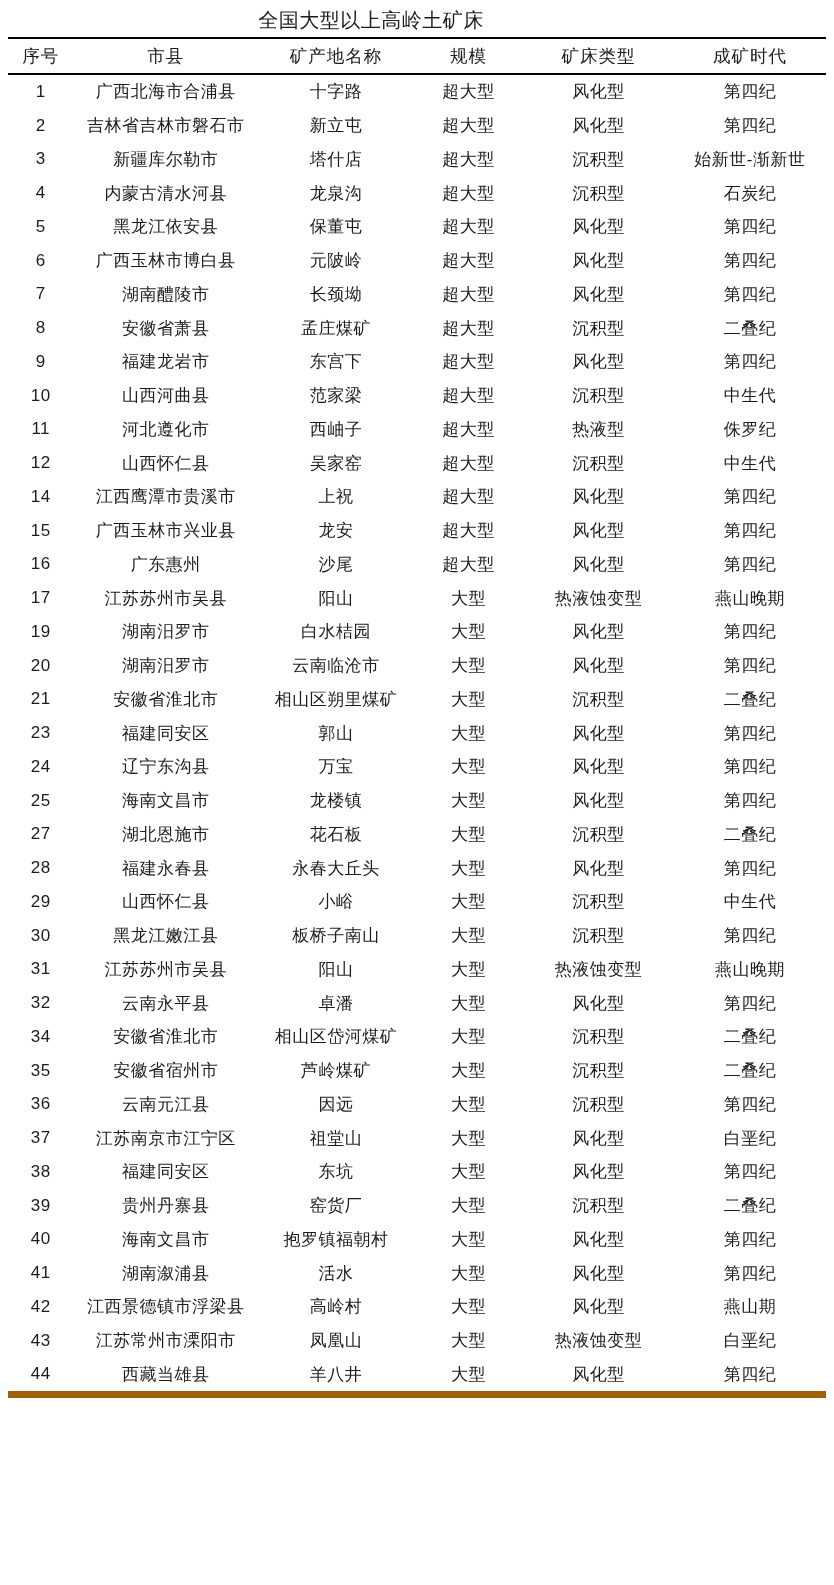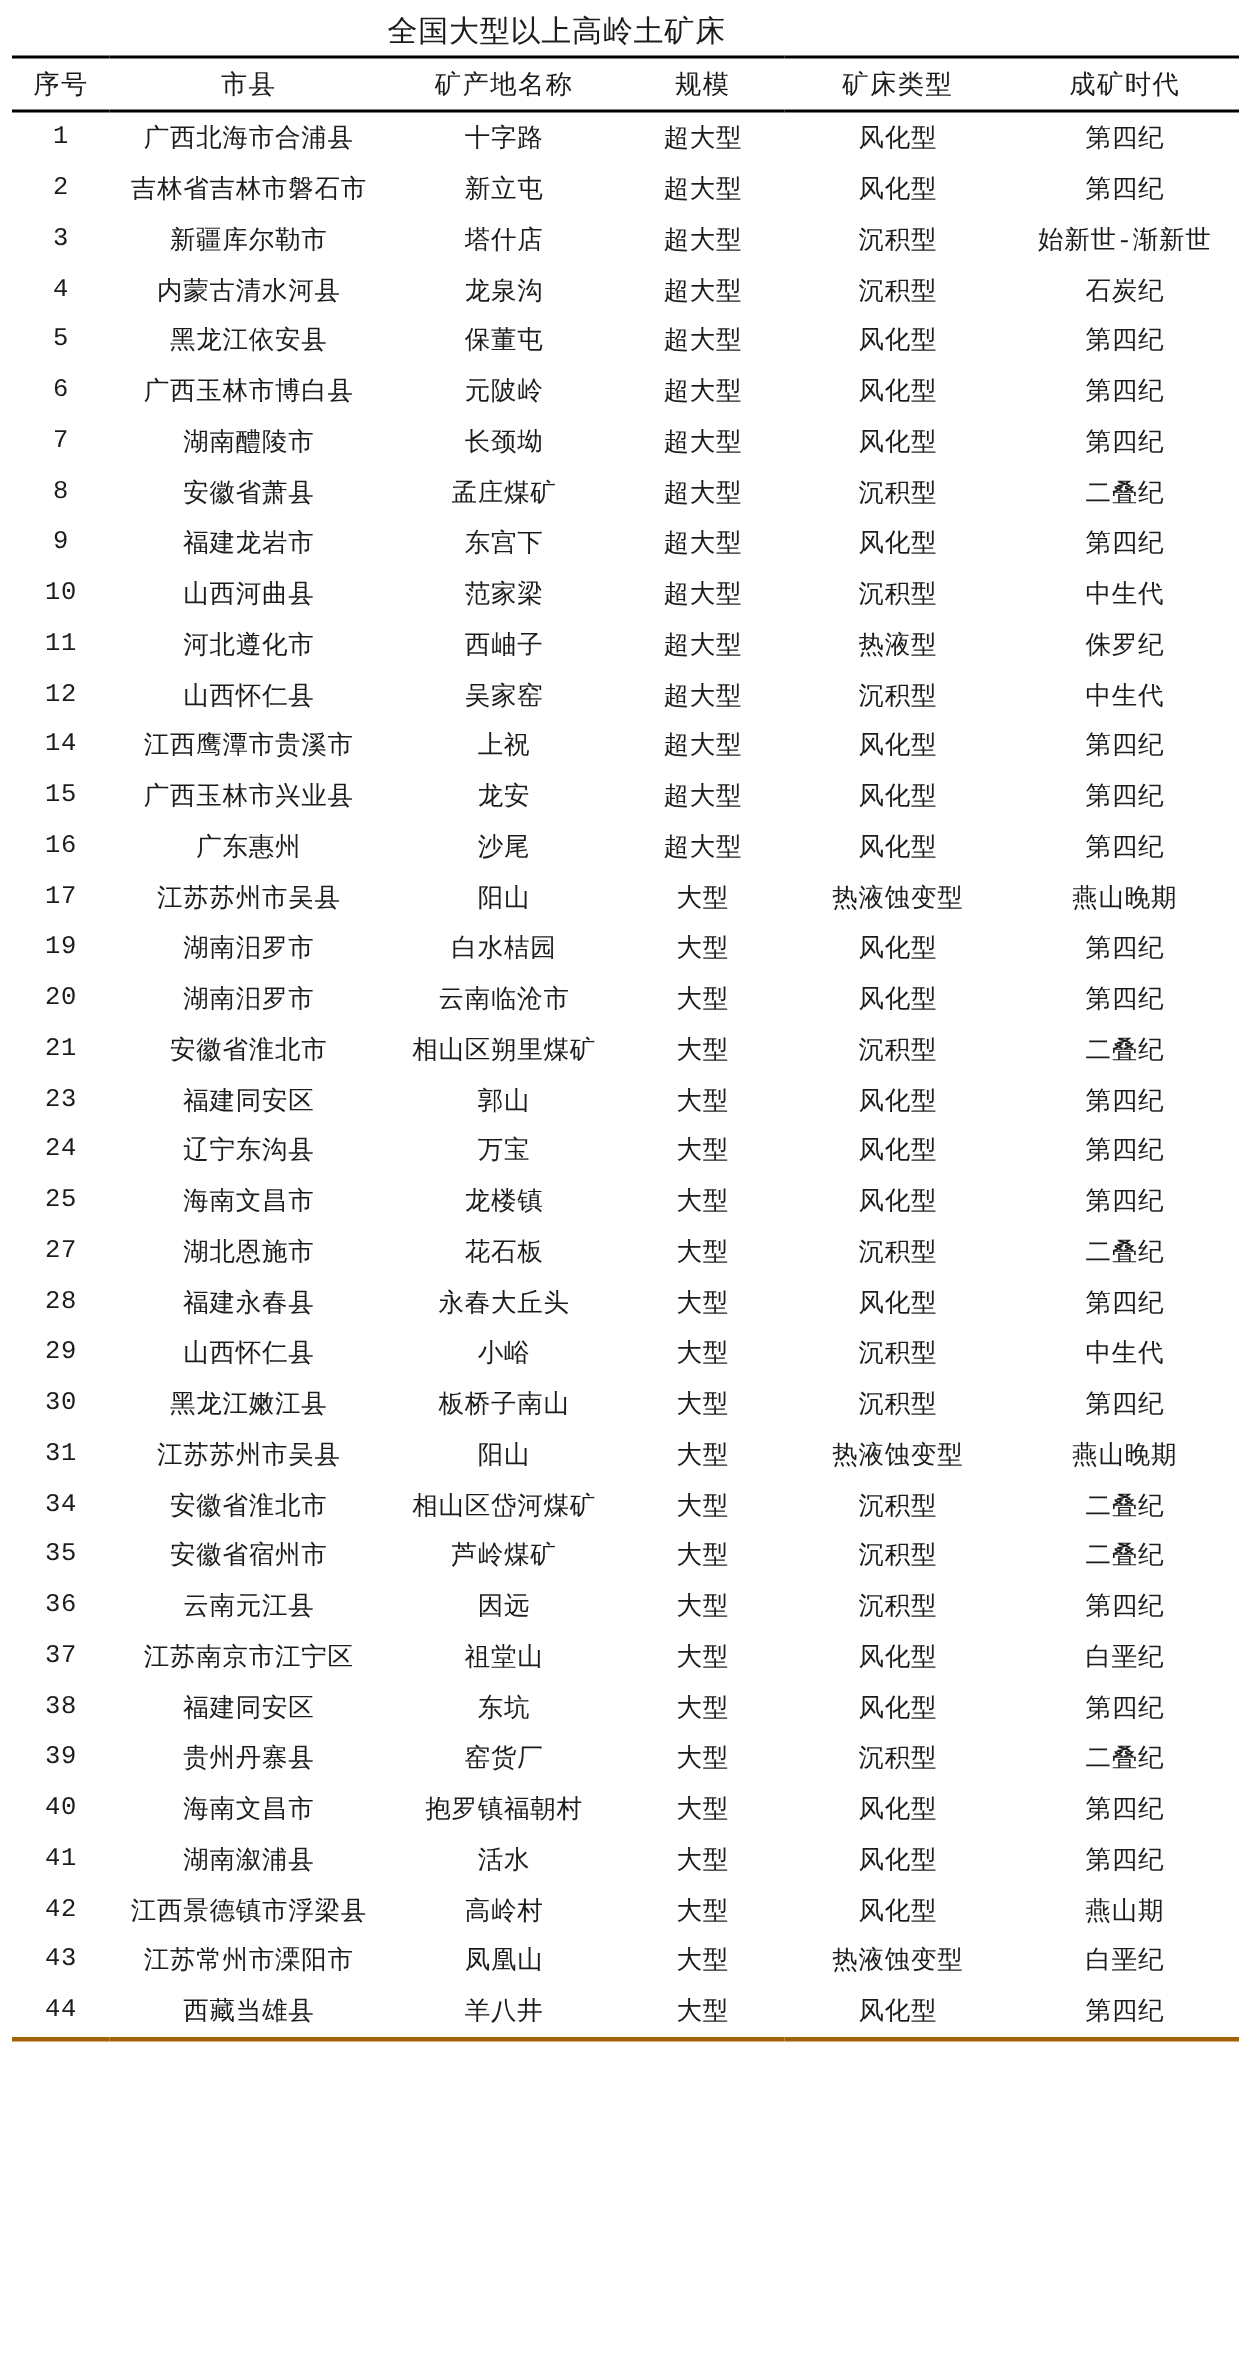--- a/index.html
+++ b/index.html
@@ -6,39 +6,39 @@
     margin: 0;
     padding: 0;
     background: #ffffff;
   }
   .page {
     position: relative;
     width: 834px;
     height: 1585px;
     background: #ffffff;
     color: #1c1c1c;
-    font-family: Liberation Mono, monospace;
+    font-family: Liberation Sans, sans-serif;
     overflow: hidden;
   }
   .doc-title {
     width: 742px;
     padding-top: 7px;
     text-align: center;
     font-size: 20px;
     letter-spacing: 0.5px;
     color: #1c1c1c;
   }
   table.deposit-table {
     margin-left: 8px;
     margin-top: 3px;
     width: 818px;
     border-collapse: collapse;
     table-layout: fixed;
     border-top: 2.5px solid #000000;
-    border-bottom: 3px solid #a16207;
+    border-bottom: 7px solid #a16207;
   }
   table.deposit-table col.c-no    { width: 8%;    }
   table.deposit-table col.c-place { width: 22.6%; }
   table.deposit-table col.c-name  { width: 19%;   }
   table.deposit-table col.c-scale { width: 13.4%; }
   table.deposit-table col.c-type  { width: 18.4%; }
   table.deposit-table col.c-era   { width: 18.6%; }
   table.deposit-table thead th {
     font-weight: normal;
     font-size: 17.5px;
@@ -298,20 +298,28 @@
         </tr>
         <tr>
           <td>31</td>
           <td>江苏苏州市吴县</td>
           <td>阳山</td>
           <td>大型</td>
           <td>热液蚀变型</td>
           <td>燕山晚期</td>
         </tr>
         <tr>
+          <td>32</td>
+          <td>云南永平县</td>
+          <td>卓潘</td>
+          <td>大型</td>
+          <td>风化型</td>
+          <td>第四纪</td>
+        </tr>
+        <tr>
           <td>34</td>
           <td>安徽省淮北市</td>
           <td>相山区岱河煤矿</td>
           <td>大型</td>
           <td>沉积型</td>
           <td>二叠纪</td>
         </tr>
         <tr>
           <td>35</td>
           <td>安徽省宿州市</td>

